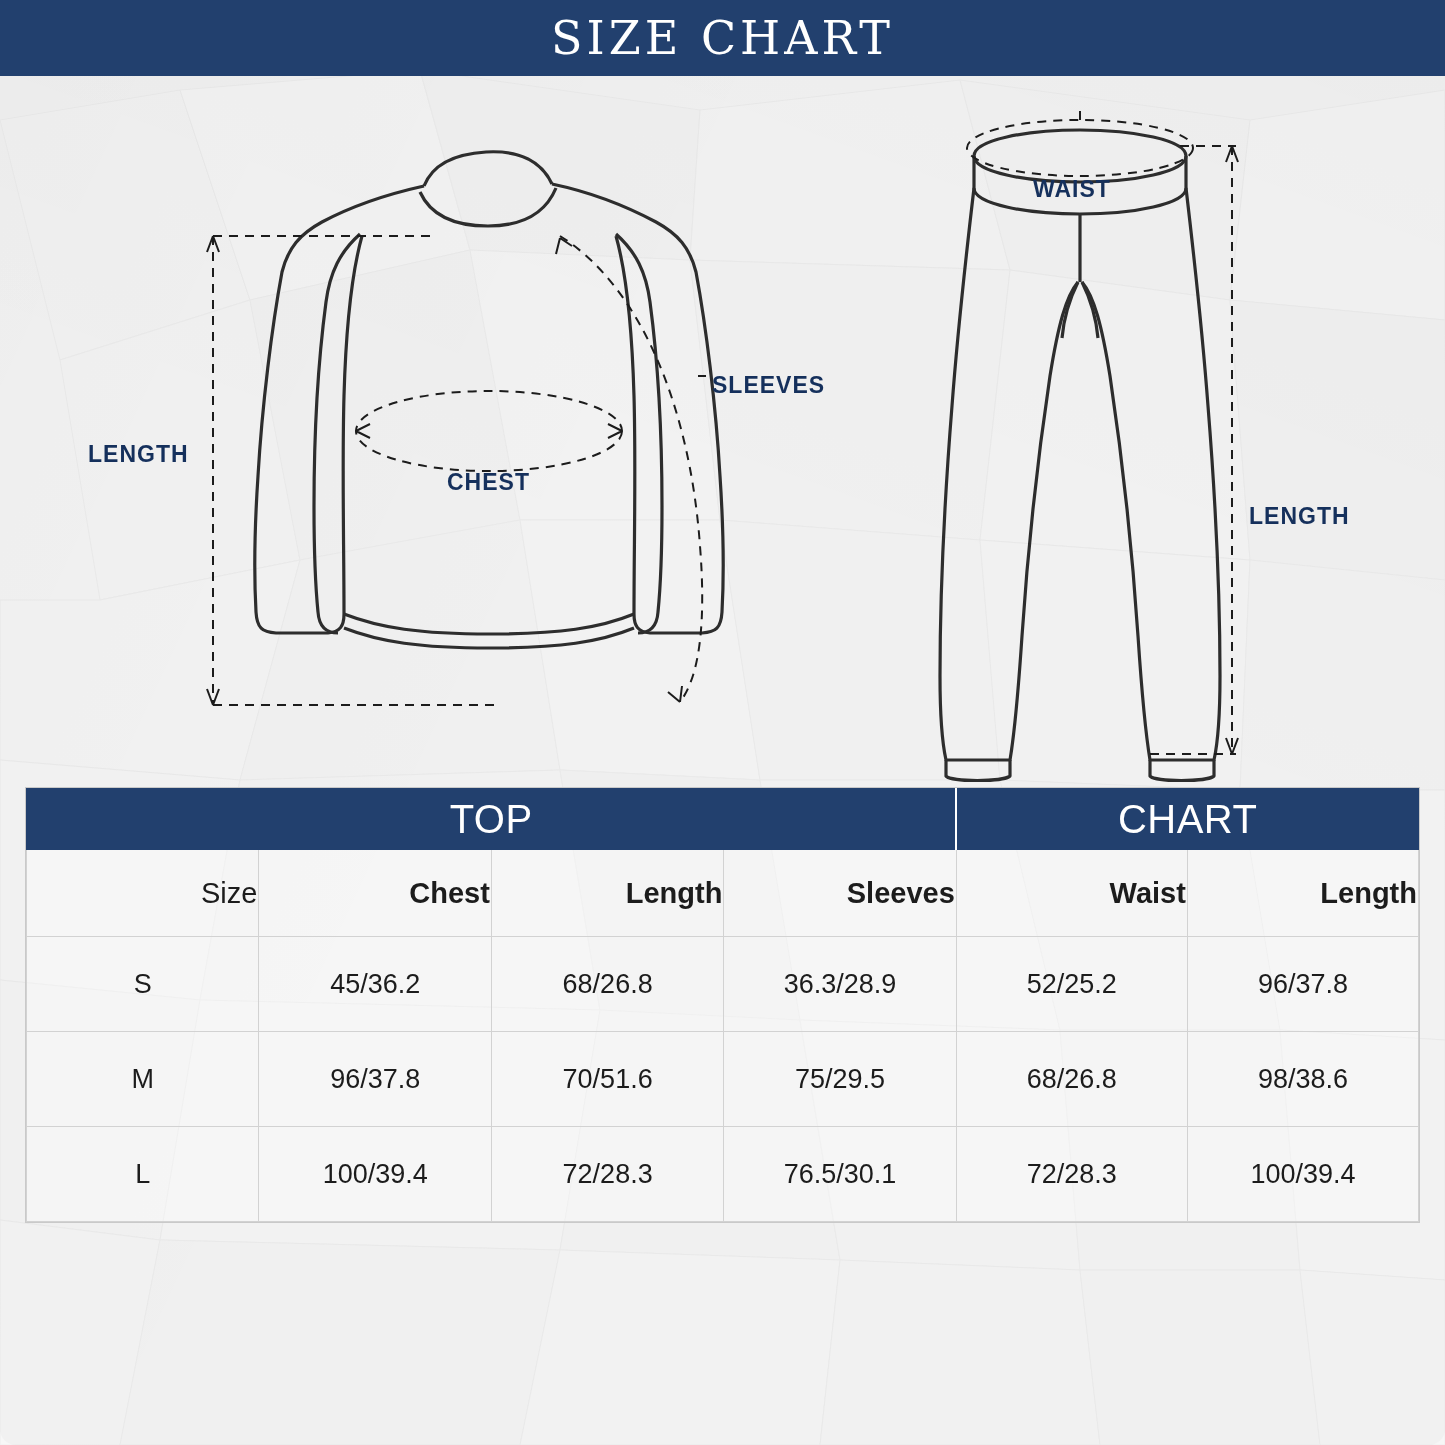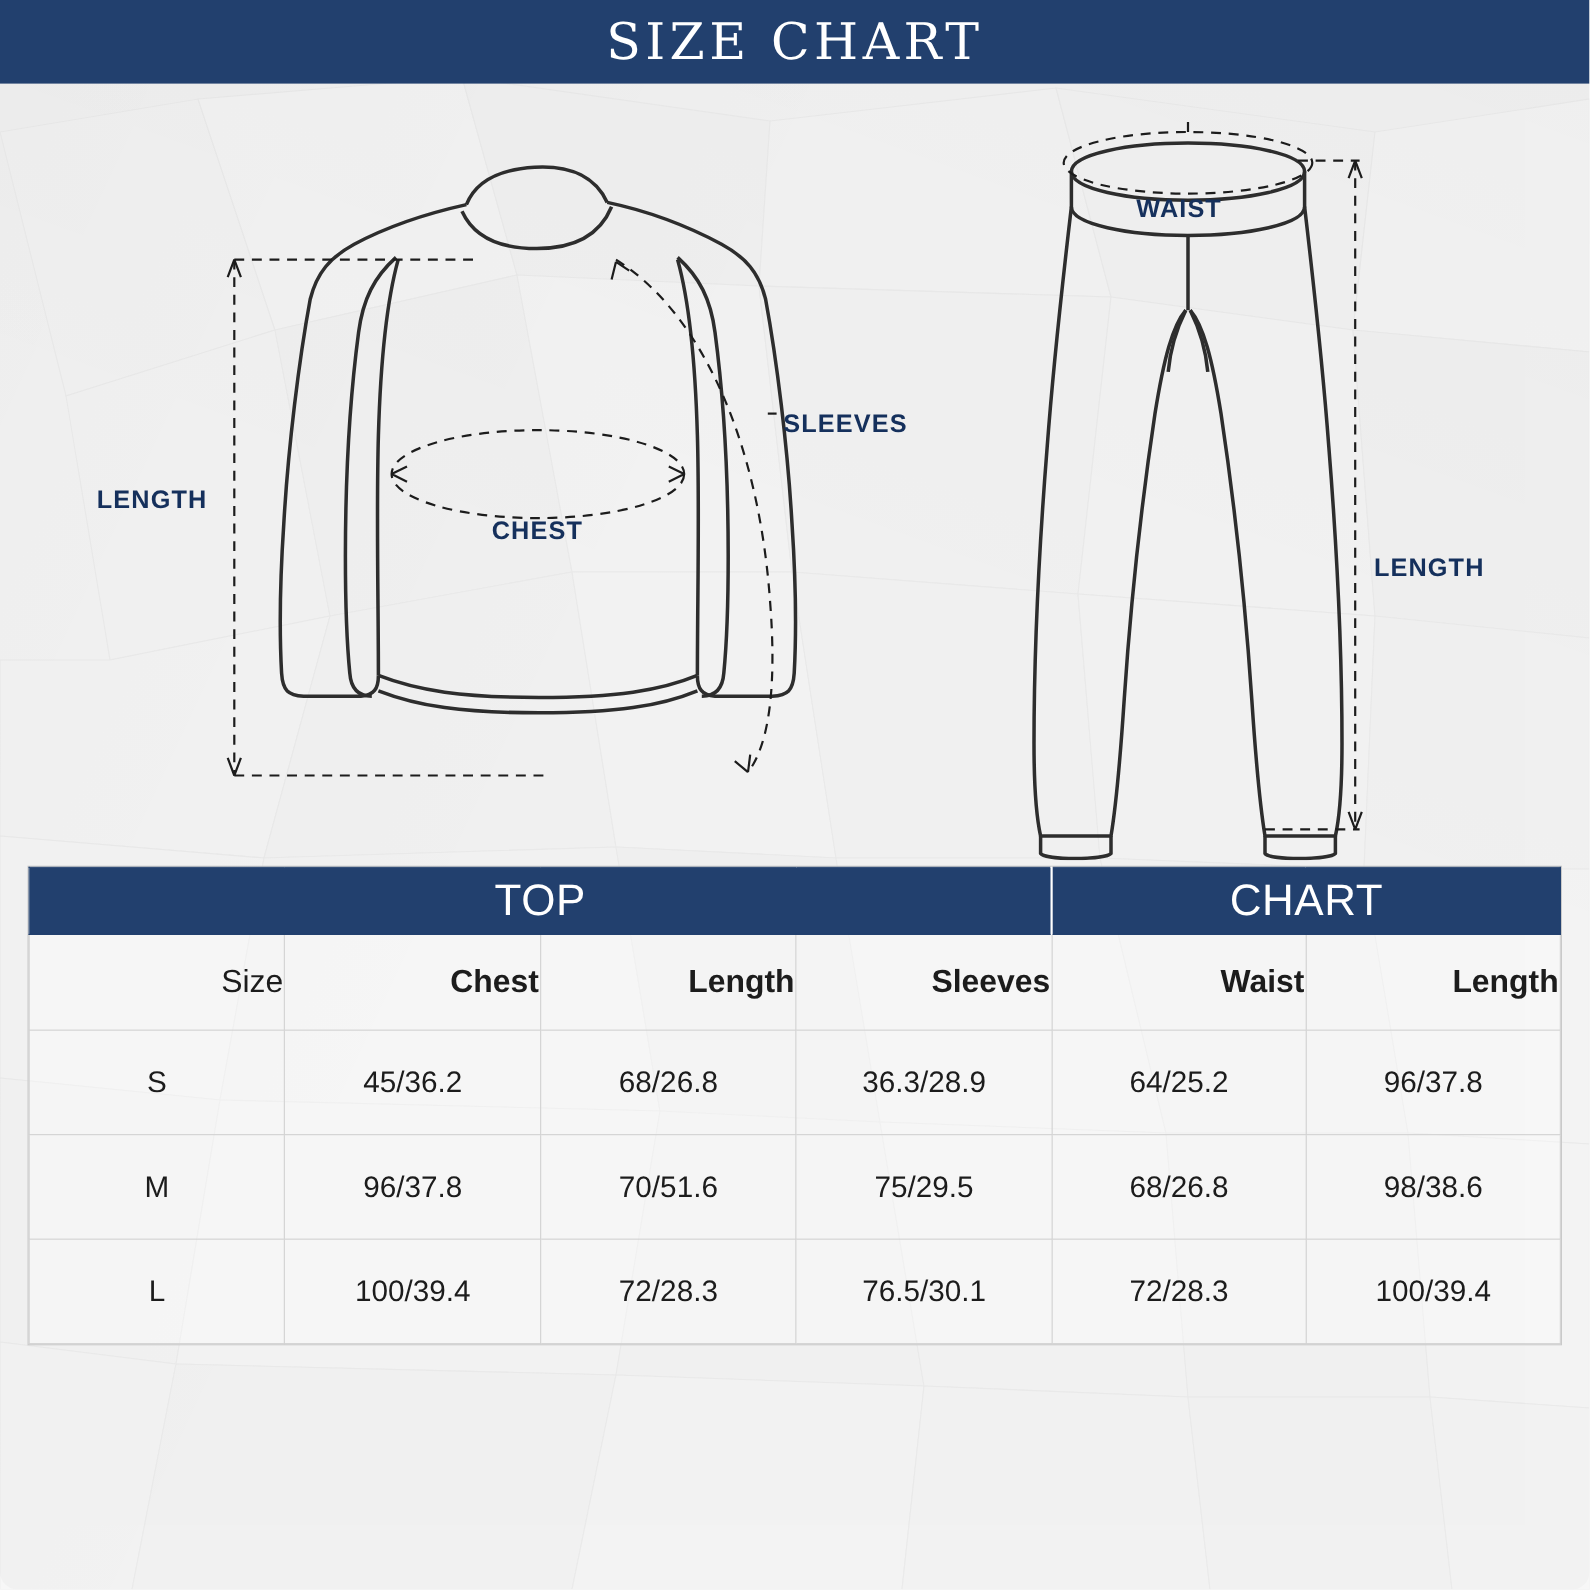--- a/index.html
+++ b/index.html
@@ -276,21 +276,21 @@
           <th>Waist</th>
           <th>Length</th>
         </tr>
       </thead>
       <tbody>
         <tr>
           <td>S</td>
           <td>45/36.2</td>
           <td>68/26.8</td>
           <td>36.3/28.9</td>
-          <td>64/25.2</td>
+          <td>52/25.2</td>
           <td>96/37.8</td>
         </tr>
         <tr>
           <td>M</td>
           <td>96/37.8</td>
           <td>70/51.6</td>
           <td>75/29.5</td>
           <td>68/26.8</td>
           <td>98/38.6</td>
         </tr>

